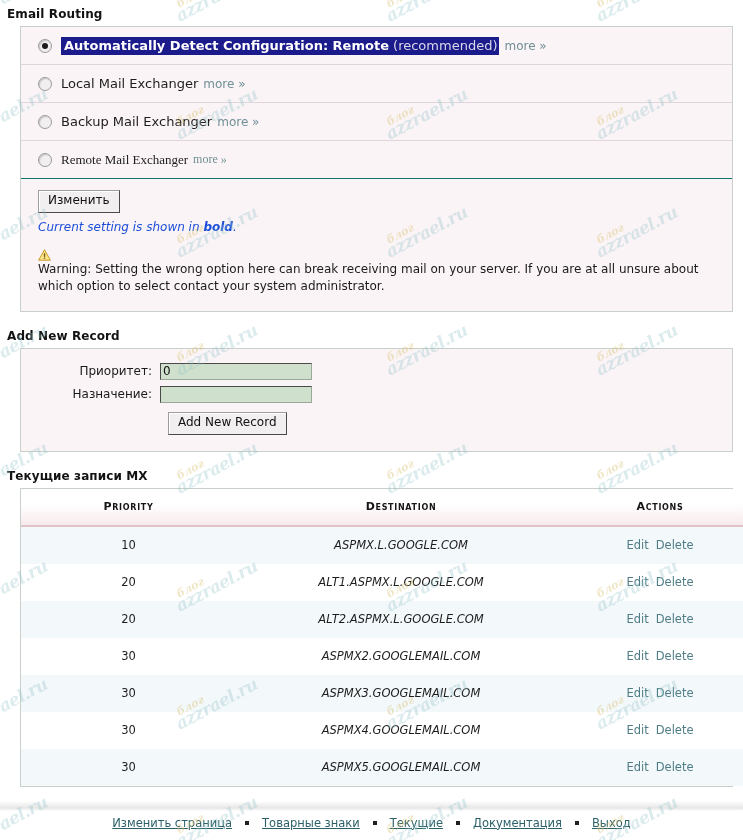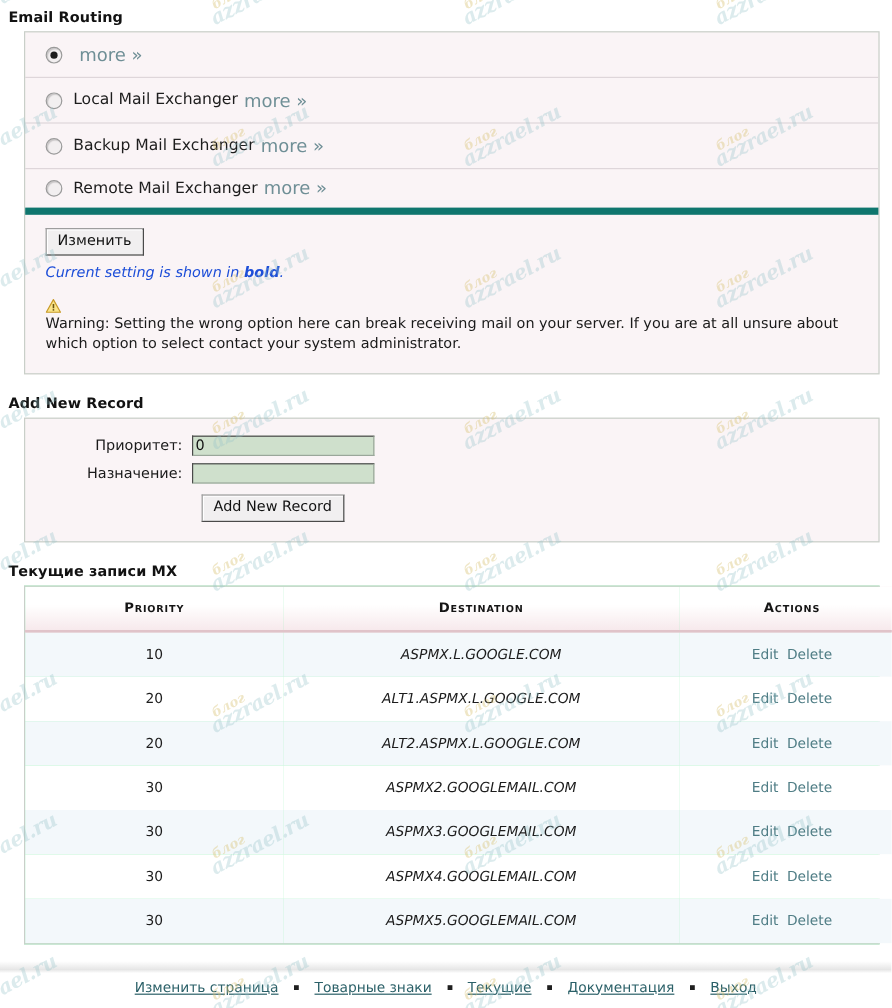--- a/index.html
+++ b/index.html
@@ -57,21 +57,21 @@
   .routing-panel { padding: 0; }
 
   .radio-row {
     display: flex;
     align-items: center;
     height: 38px;
     padding: 0 0 0 17px;
     border-bottom: 1px solid #ded6da;
     box-sizing: border-box;
   }
-  .radio-row.last { border-bottom: 6px solid #0f766e; }
+  .radio-row.last { border-bottom: 1px solid #0f766e; font-family: Liberation Serif, serif; }
 
   .radio {
     width: 12px;
     height: 12px;
     border-radius: 50%;
     border: 1px solid #9a9a9a;
     background: #f2eff0;
     box-shadow: inset 1px 1px 1px rgba(0,0,0,0.18);
     flex: 0 0 auto;
     position: relative;
@@ -92,21 +92,21 @@
   }
   .opt-label.highlight {
     background: #1b1b8c;
     color: #ffffff;
     font-weight: bold;
     padding: 1px 2px 2px 3px;
   }
   .opt-label.highlight .hl-norm { font-weight: bold; }
   .opt-label.highlight .hl-rec { font-weight: normal; color:#d9d9ea; }
   .more-link {
-    font-size: 15px;
+    font-size: 12px;
     color: #6f8f96;
     margin-left: 5px;
     text-decoration: none;
     cursor: pointer;
   }
 
   .change-row {
     padding: 11px 0 0 17px;
   }
   .btn3d {
@@ -258,20 +258,21 @@
 </head>
 <body>
 
 <div class="blk" style="padding-top:7px;">
   <div class="section-title">Email Routing</div>
 
   <div class="panel routing-panel">
     <div id="radio-rows">
         <div class="radio-row">
           <span class="radio checked"></span>
+          <span class="opt-label highlight"><span class="hl-norm">Automatically Detect Configuration: Remote</span><span class="hl-rec"> (recommended)</span></span>
           <a class="more-link">more »</a>
         </div>
         <div class="radio-row">
           <span class="radio"></span>
           <span class="opt-label"><span class="hl-norm">Local Mail Exchanger</span></span>
           <a class="more-link">more »</a>
         </div>
         <div class="radio-row">
           <span class="radio"></span>
           <span class="opt-label"><span class="hl-norm">Backup Mail Exchanger</span></span>

